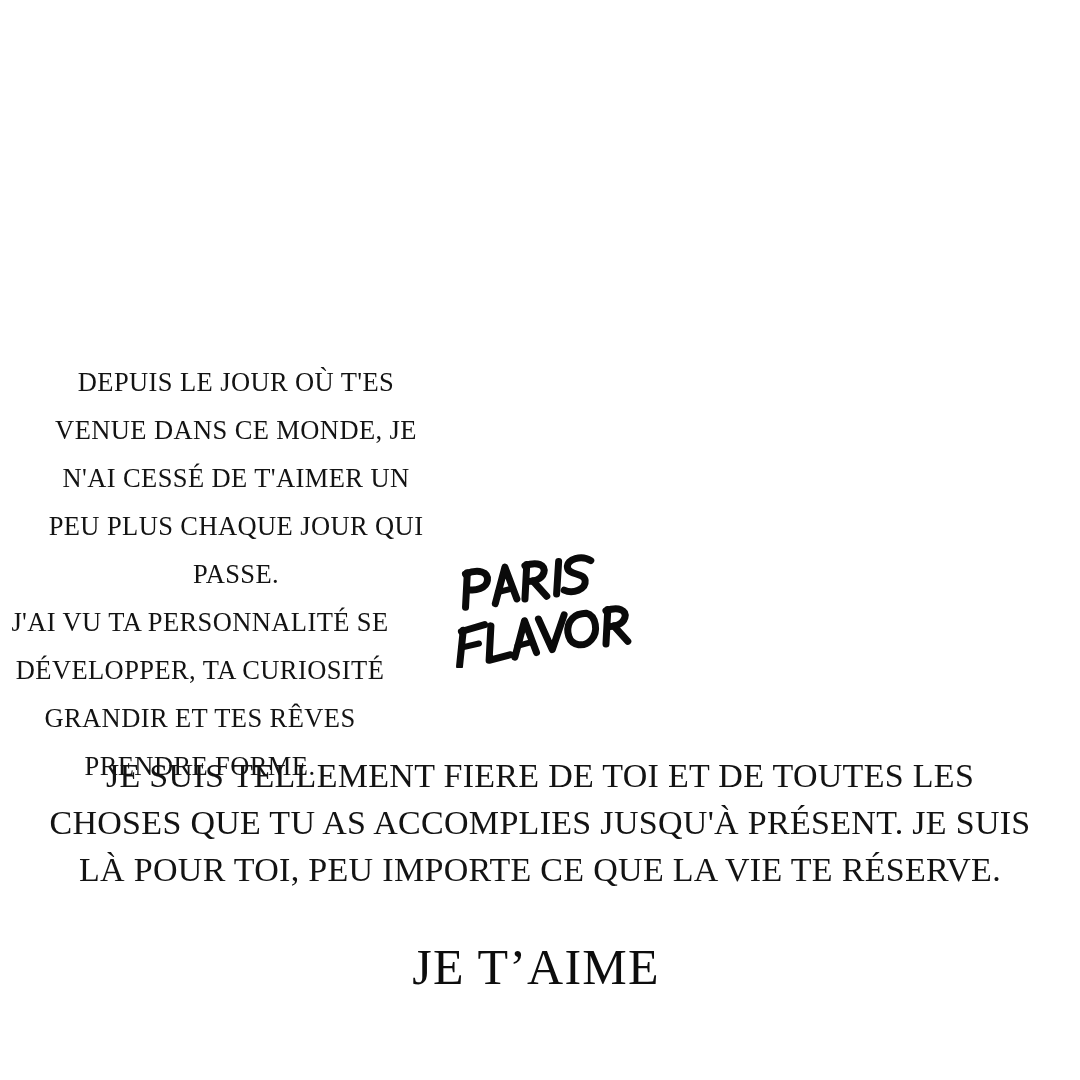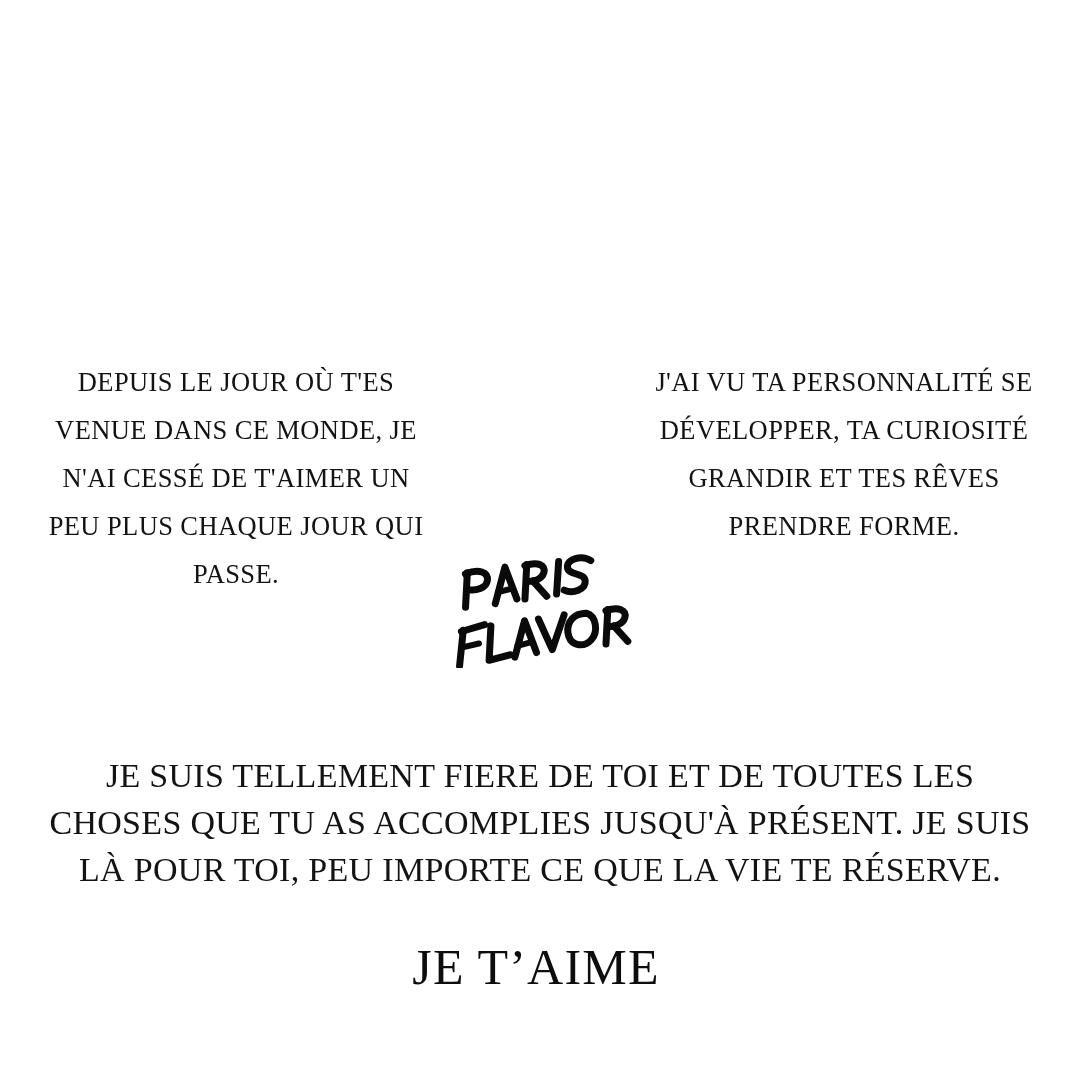--- a/index.html
+++ b/index.html
@@ -47,20 +47,21 @@
 
   
   .columns {
     position: absolute;
     top: 358px;
     left: 0;
     width: 1080px;
     display: flex;
     justify-content: space-between;
     align-items: flex-start;
+    flex-direction: column;
   }
   .col {
     width: 400px;
     font-family: "Liberation Serif", serif;
     font-size: 26.5px;
     line-height: 48px;
     letter-spacing: 0.4px;
     text-transform: uppercase;
     color: #131313;
     text-align: center;

